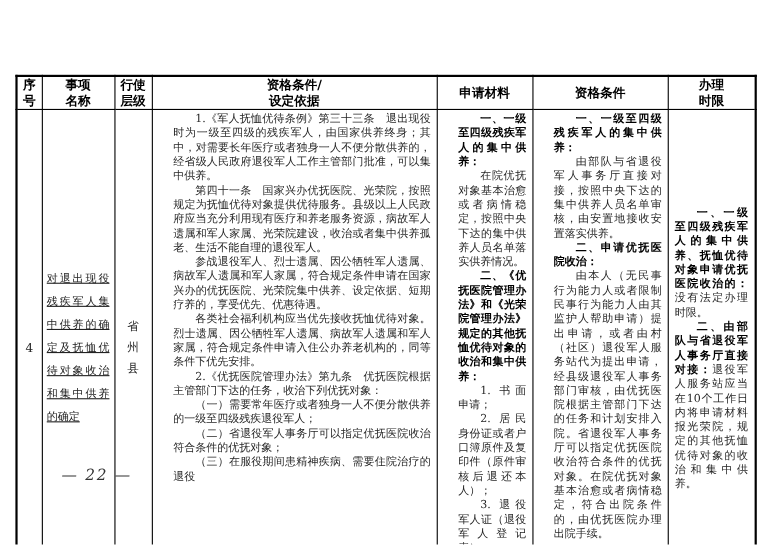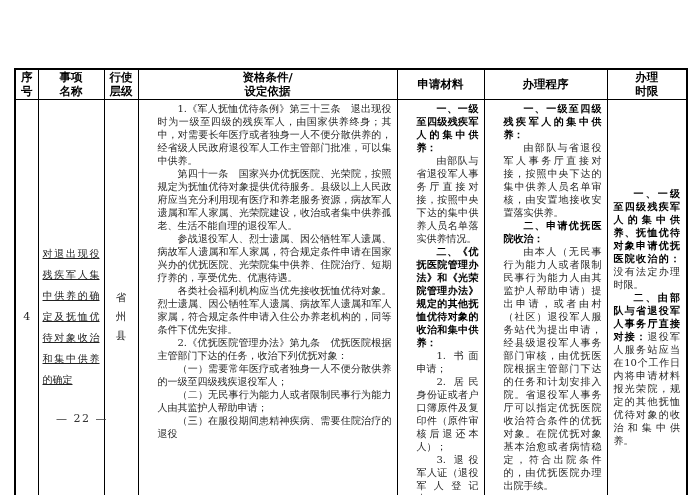--- a/index.html
+++ b/index.html
@@ -76,24 +76,25 @@
     text-indent: 2em;
     font-size: 10px;
     line-height: 13px;
     text-align: justify;
     color: #262626;
   }
   .seg { font-weight: 400; }
   .seg-b { font-weight: 700; color: #000; }
   .footer-page {
     position: absolute;
-    left: 56px; top: 412px;
-    font-size: 11px;
+    left: 56px; top: 424px;
+    font-size: 14px;
     color: #333;
     letter-spacing: 1.5px;
+    font-style: italic;
   }
 </style>
 </head>
 <body>
 
 <div class="sheet">
 
   <table class="doc-table">
     <colgroup>
       <col style="width:23px">
@@ -108,45 +109,45 @@
       <tr>
         <th class="hdr">序
 号</th>
         <th class="hdr">事项
 名称</th>
         <th class="hdr">行使
 层级</th>
         <th class="hdr">资格条件/
 设定依据</th>
         <th class="hdr">申请材料</th>
-        <th class="hdr">办理程序</th>
+        <th class="hdr">资格条件</th>
         <th class="hdr">办理
 时限</th>
       </tr>
     </thead>
     <tbody>
       <tr>
         <td class="body-cell c-seq">4</td>
         <td class="body-cell c-name">对退出现役残疾军人集中供养的确定及抚恤优待对象收治和集中供养的确定</td>
         <td class="body-cell c-level">省
 州
 县</td>
         <td class="body-cell c-qual">
             <p class="para"><span class="seg">1.《军人抚恤优待条例》第三十三条　退出现役时为一级至四级的残疾军人，由国家供养终身；其中，对需要长年医疗或者独身一人不便分散供养的，经省级人民政府退役军人工作主管部门批准，可以集中供养。</span></p>
             <p class="para"><span class="seg">第四十一条　国家兴办优抚医院、光荣院，按照规定为抚恤优待对象提供优待服务。县级以上人民政府应当充分利用现有医疗和养老服务资源，病故军人遗属和军人家属、光荣院建设，收治或者集中供养孤老、生活不能自理的退役军人。</span></p>
-            <p class="para"><span class="seg">参战退役军人、烈士遗属、因公牺牲军人遗属、病故军人遗属和军人家属，符合规定条件申请在国家兴办的优抚医院、光荣院集中供养、住院治疗、短期疗养的，享受优先、优惠待遇。</span></p>
+            <p class="para"><span class="seg">参战退役军人、烈士遗属、因公牺牲军人遗属、病故军人遗属和军人家属，符合规定条件申请在国家兴办的优抚医院、光荣院集中供养、设定依据、短期疗养的，享受优先、优惠待遇。</span></p>
             <p class="para"><span class="seg">各类社会福利机构应当优先接收抚恤优待对象。烈士遗属、因公牺牲军人遗属、病故军人遗属和军人家属，符合规定条件申请入住公办养老机构的，同等条件下优先安排。</span></p>
             <p class="para"><span class="seg">2.《优抚医院管理办法》第九条　优抚医院根据主管部门下达的任务，收治下列优抚对象：</span></p>
             <p class="para"><span class="seg">（一）需要常年医疗或者独身一人不便分散供养的一级至四级残疾退役军人；</span></p>
-            <p class="para"><span class="seg">（二）无民事行为能力人或者限制民事行为能力人由其监护人帮助申请；</span></p>
+            <p class="para"><span class="seg">（二）省退役军人事务厅可以指定优抚医院收治符合条件的优抚对象；</span></p>
             <p class="para"><span class="seg">（三）在服役期间患精神疾病、需要住院治疗的退役</span></p>
           </td>
         <td class="body-cell c-mat">
             <p class="para"><span class="seg seg-b">一、一级至四级残疾军人的集中供养：</span></p>
-            <p class="para"><span class="seg">由部队与省退役军人事务厅直接对接，按照中央下达的集中供养人员名单落实供养情况。</span></p>
+            <p class="para"><span class="seg">在院优抚对象基本治愈或者病情稳定，按照中央下达的集中供养人员名单落实供养情况。</span></p>
             <p class="para"><span class="seg seg-b">二、《优抚医院管理办法》和《光荣院管理办法》规定的其他抚恤优待对象的收治和集中供养：</span></p>
             <p class="para"><span class="seg">1. 书面申请；</span></p>
             <p class="para"><span class="seg">2. 居民身份证或者户口簿原件及复印件（原件审核后退还本人）；</span></p>
             <p class="para"><span class="seg">3. 退役军人证（退役军人登记表）；</span></p>
             <p class="para"><span class="seg">4. 残疾军人证。</span></p>
           </td>
         <td class="body-cell c-proc">
             <p class="para"><span class="seg seg-b">一、一级至四级残疾军人的集中供养：</span></p>
             <p class="para"><span class="seg">由部队与省退役军人事务厅直接对接，按照中央下达的集中供养人员名单审核，由安置地接收安置落实供养。</span></p>
             <p class="para"><span class="seg seg-b">二、申请优抚医院收治：</span></p>

